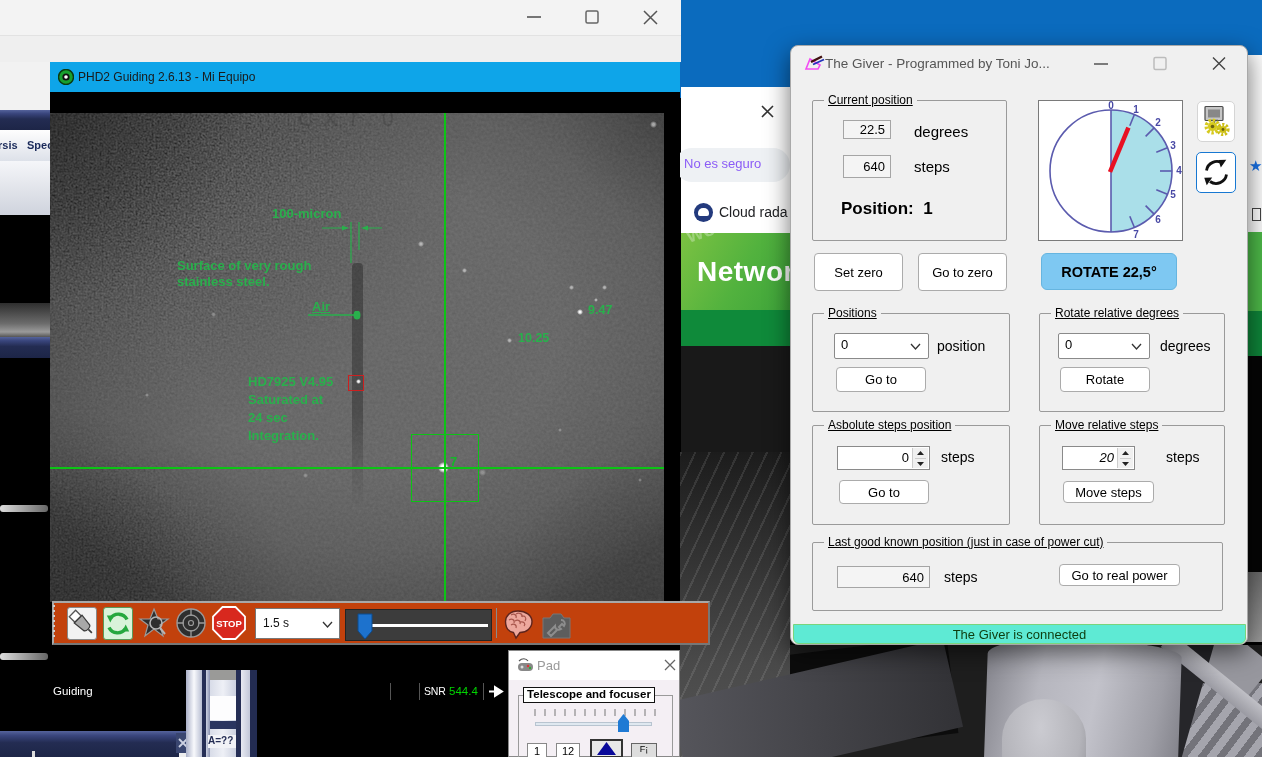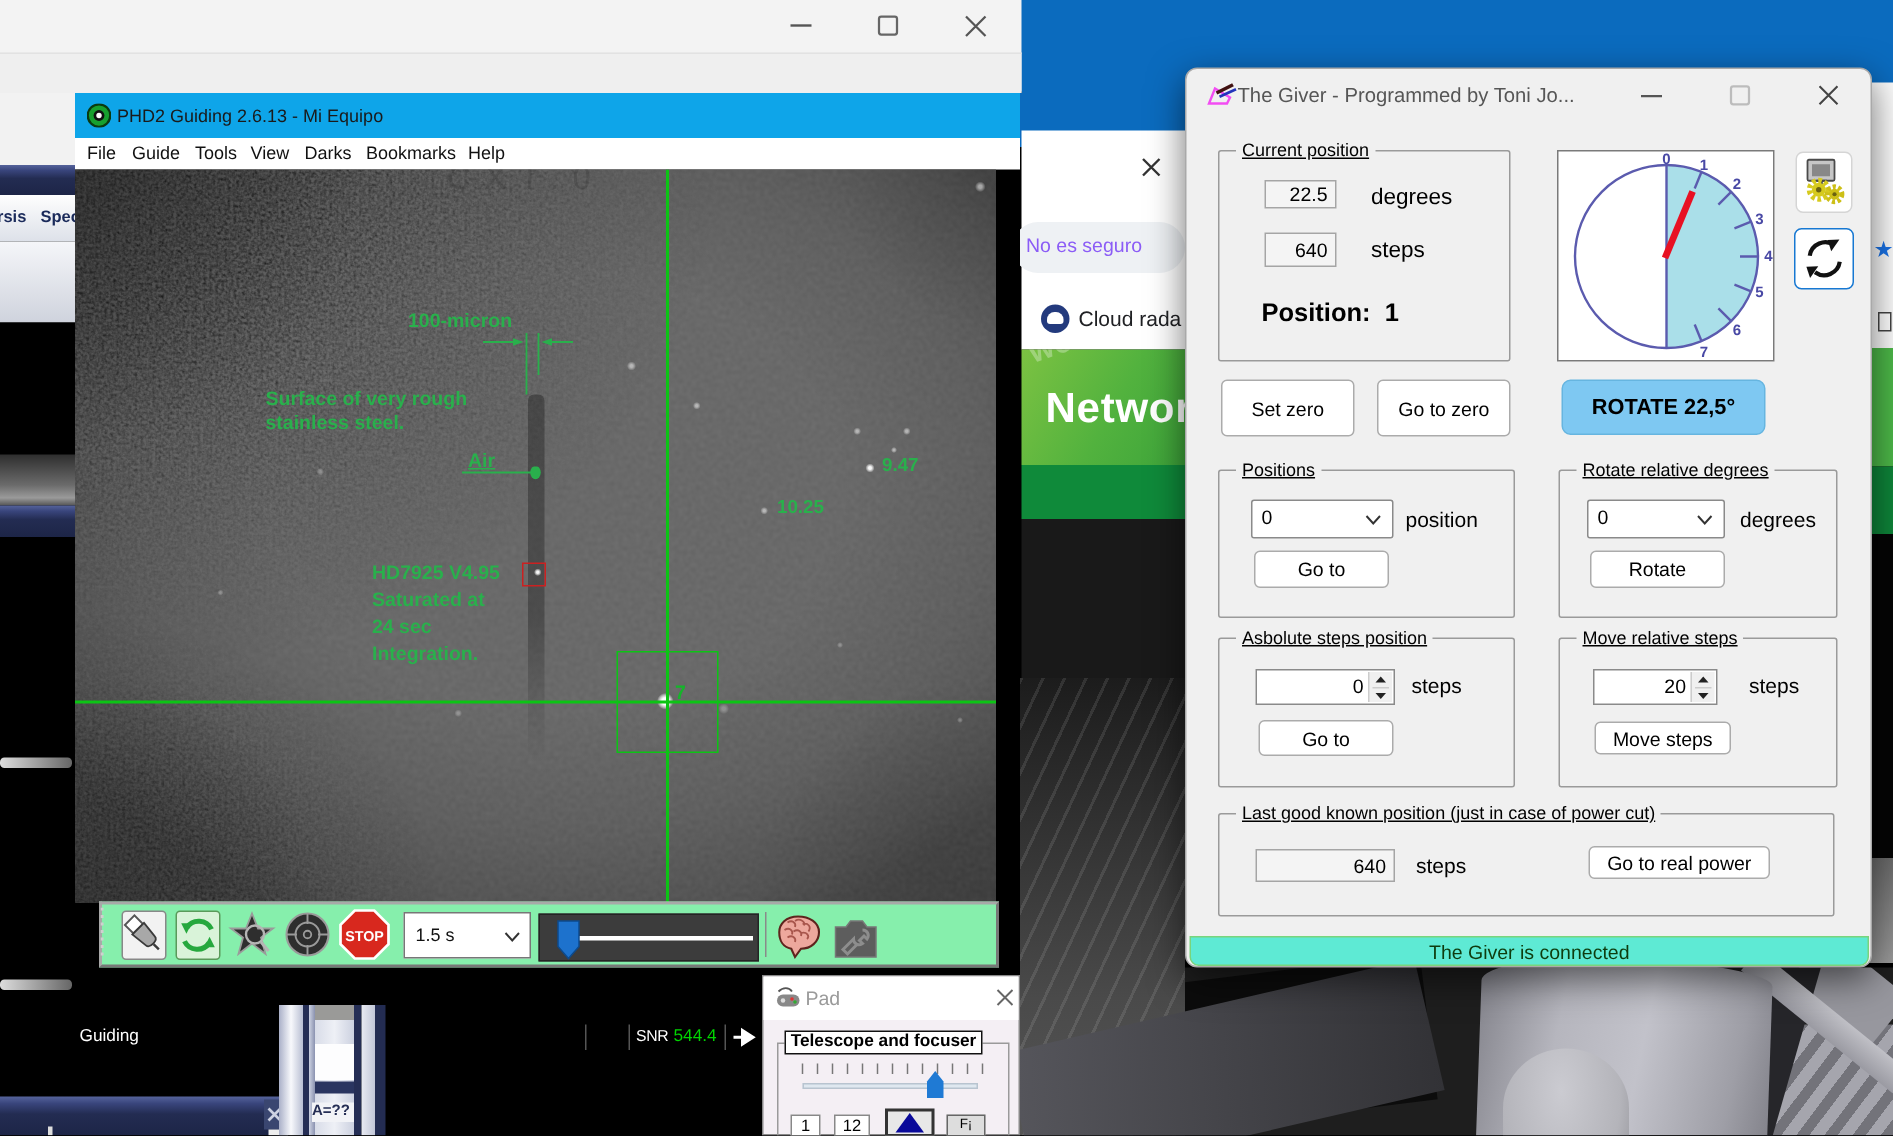--- a/index.html
+++ b/index.html
@@ -13,21 +13,21 @@
 
 .lst{left:0;width:50px;}
 
 #phd2{left:50px;top:62px;width:630px;height:610px;background:#000;}
 #phd2 .tbar{position:absolute;left:0;top:0;width:100%;height:30px;background:#0ea5e9;}
 #phd2 .mbar{position:absolute;left:0;top:30px;width:100%;height:21px;background:#fff;font-size:12px;color:#111;}
 #phd2 .mbar span{position:absolute;top:3px;}
 #field{position:absolute;left:0;top:51px;width:614px;height:489px;background:#7e7e7e;overflow:hidden;}
 .gtxt{position:absolute;color:#29b04c;font-weight:bold;line-height:1;}
 
-#tbar{position:absolute;left:16px;top:539px;width:600px;height:44px;background:#86efac;border:2px solid #a8a8a8;border-right-color:#777;border-bottom-color:#777;}
+#tbar{position:absolute;left:2px;top:539px;width:658px;height:44px;background:#c2410c;border:2px solid #a8a8a8;border-right-color:#777;border-bottom-color:#777;}
 #sbar{position:absolute;left:0px;top:586px;width:630px;height:23px;background:#000;color:#fff;font-size:11.5px;margin-top:32px;}
 
 #giver{left:790px;top:45px;width:458px;height:600px;background:#f0f0f0;border-radius:8px;
  box-shadow:0 8px 24px rgba(0,0,0,.55);border:1px solid #a9a9a9;}
 #giver .grp{position:absolute;border:1px solid #9a9a9a;border-radius:2px;}
 #giver .grp>b{position:absolute;top:-8px;left:11px;background:#f0f0f0;padding:0 4px;font-weight:normal;
  font-size:12px;color:#000;text-decoration:underline;white-space:nowrap;}
 .btn{position:absolute;background:#fff;border:1px solid #ababab;border-radius:4px;color:#000;
  display:flex;align-items:center;justify-content:center;font-size:13px;}
 .tbox{position:absolute;background:#f4f4f4;border:1px solid #a5a5a5;color:#000;font-size:13px;
@@ -118,29 +118,20 @@
 </div>
 
 <div class="abs" id="phd2">
  <div class="tbar">
   <svg class="abs" style="left:8px;top:7px;" width="16" height="16">
    <circle cx="8" cy="8" r="7.5" fill="#17a02e" stroke="#0a3a10" stroke-width="1.5"></circle>
    <circle cx="8" cy="8" r="3.6" fill="#111"></circle>
           <circle cx="8" cy="8" r="1.8" fill="#fff"></circle>
   </svg>
   <span style="position:absolute;left:28px;top:8px;font-size:12px;color:#1a1a1a;">PHD2 Guiding 2.6.13 - Mi Equipo</span>
- </div>
- <div class="mbar">
-  <span style="left:8px;">File</span>
-        <span style="left:38px;">Guide</span>
-        <span style="left:80px;">Tools</span>
-  <span style="left:117px;">View</span>
-        <span style="left:153px;">Darks</span>
-        <span style="left:194px;">Bookmarks</span>
-  <span style="left:262px;">Help</span>
  </div>
  <div id="field">
 
   <div class="abs" style="left:0;top:0;width:100%;height:100%;background:
     radial-gradient(ellipse 400px 310px at 52% 44%,rgba(0,0,0,0) 48%,rgba(0,0,0,.14) 72%,rgba(0,0,0,.34) 92%,rgba(0,0,0,.48) 100%);"></div>
   <div class="abs" style="left:0;top:0;width:100%;height:100%;background:
     radial-gradient(circle 290px at -2% -4%,rgba(0,0,0,.52),rgba(0,0,0,0) 72%),
     radial-gradient(circle 230px at 0% 102%,rgba(0,0,0,.5),rgba(0,0,0,0) 72%),
     radial-gradient(circle 230px at 100% 103%,rgba(0,0,0,.42),rgba(0,0,0,0) 72%),
     radial-gradient(circle 170px at 102% -2%,rgba(0,0,0,.3),rgba(0,0,0,0) 72%);"></div>
@@ -484,21 +475,21 @@
             <path d="M7.5 18 L11 14 H4 Z" fill="#222"></path>
             <path d="M2 10.5 H13" stroke="#ccc" stroke-width="1"></path>
           </svg></span>
       </div>
  <div class="lab" style="left:150px;top:403px;font-size:14px;">steps</div>
  <div class="btn" style="left:48px;top:434px;width:90px;height:24px;">Go to</div>
 
  <div class="grp" style="left:248px;top:379px;width:186px;height:100px;">
         <b>Move relative steps</b>
       </div>
- <div class="spin" style="left:271px;top:400px;width:83px;height:24px;">
+ <div class="spin" style="left:271px;top:400px;width:73px;height:24px;font-style:italic;">
         <span class="num">20</span>
   <span class="ud"><svg width="15" height="21">
             <path d="M7.5 3 L11 7 H4 Z" fill="#222"></path>
             <path d="M7.5 18 L11 14 H4 Z" fill="#222"></path>
             <path d="M2 10.5 H13" stroke="#ccc" stroke-width="1"></path>
           </svg></span>
       </div>
  <div class="lab" style="left:375px;top:403px;font-size:14px;">steps</div>
  <div class="btn" style="left:272px;top:435px;width:91px;height:22px;">Move steps</div>
 

